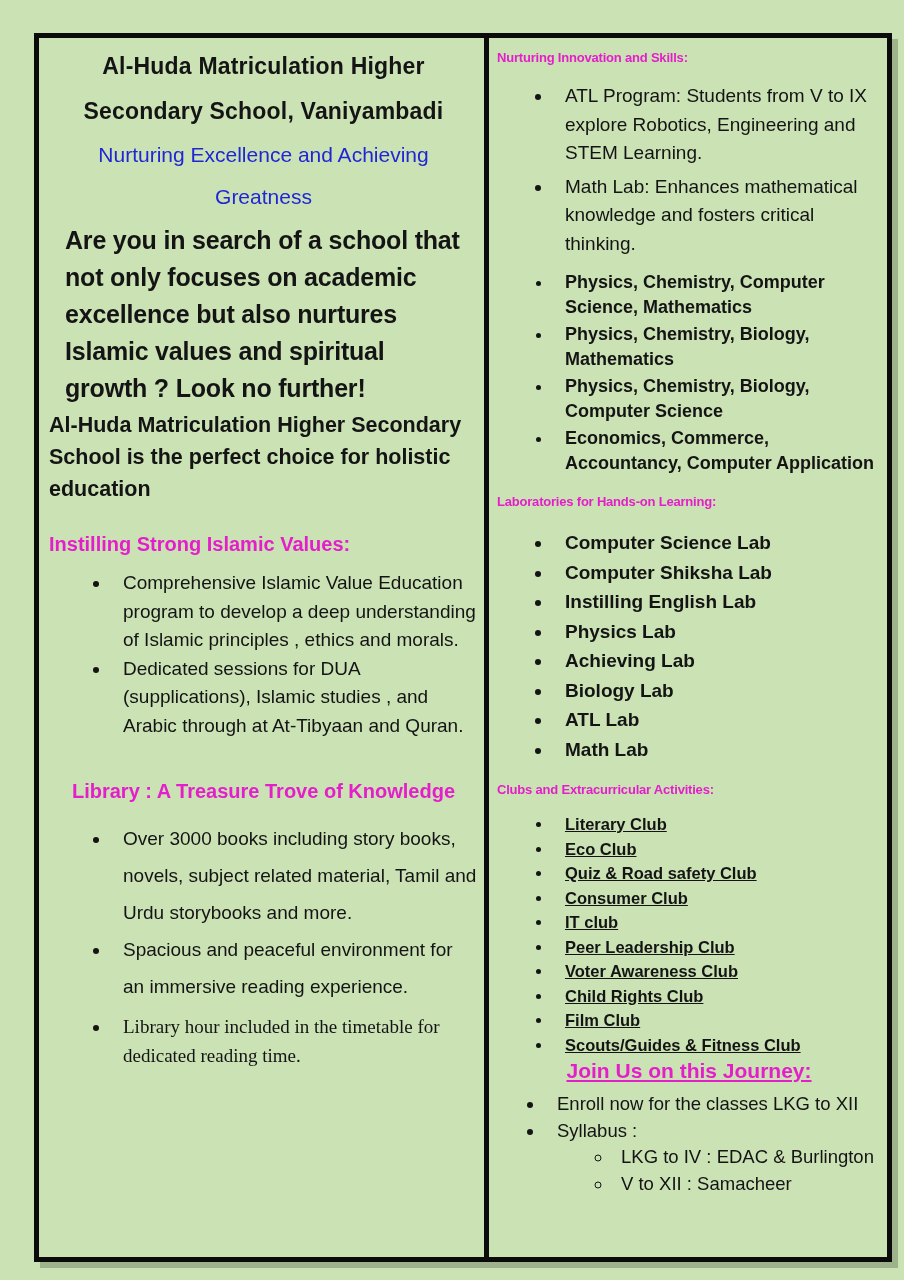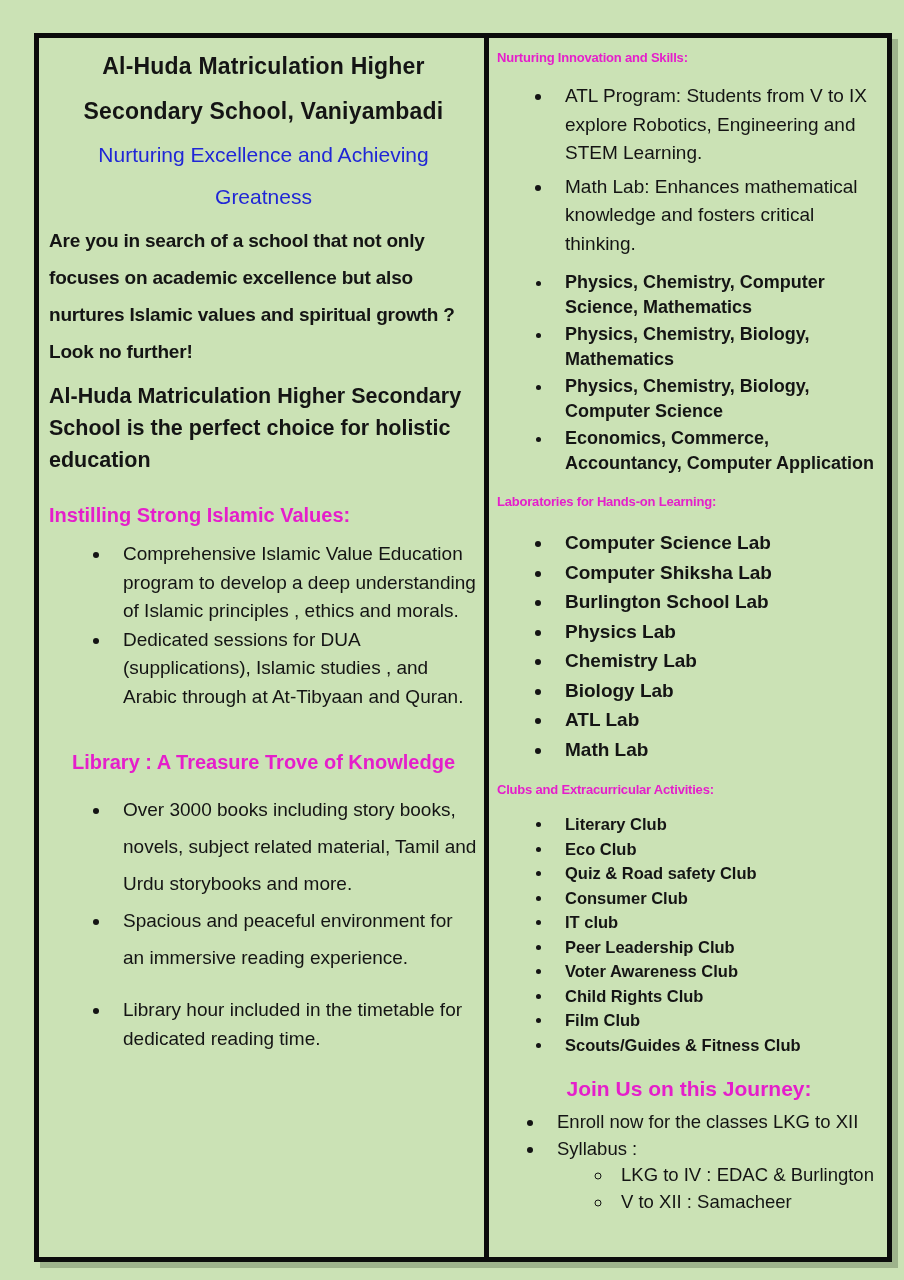--- a/index.html
+++ b/index.html
@@ -35,57 +35,57 @@
   
   .school-title{
     margin:0;font-size:23px;font-weight:bold;line-height:45px;
     text-align:center;color:var(--text-black);letter-spacing:0.2px;
   }
   .tagline{
     margin:0;font-size:21px;font-weight:normal;line-height:42px;
     text-align:center;color:var(--tagline-blue);
   }
   .intro{
-    margin:4px 0 0;font-size:19px;font-weight:bold;line-height:37px;
+    margin:4px 16px 0;font-size:25px;font-weight:bold;line-height:37px;
     letter-spacing:-0.2px;
   }
   .pitch{
-    margin:10px 0 0;font-size:21.5px;font-weight:bold;line-height:32px;
+    margin:2px 0 0;font-size:21.5px;font-weight:bold;line-height:32px;
   }
   .heading-l{
     margin:26px 0 0;font-size:20px;font-weight:bold;
     color:var(--heading-magenta);line-height:26px;
   }
   .heading-l.centered{
     margin-top:36px;text-align:center;line-height:30px;
   }
   ul{margin:0;padding:0;list-style-position:outside;}
   li{padding-left:12px;}
   .list-islamic{margin-top:12px;padding-left:62px;}
   .list-islamic li{font-size:19px;line-height:28.5px;}
   .list-library{margin-top:14px;padding-left:62px;}
   .list-library li{font-size:19px;line-height:37px;}
-  .list-library li.tight{line-height:28.5px;margin-top:20px;}
+  .list-library li.tight{line-height:28.5px;margin-top:8px;font-family:Liberation Serif, serif;}
   
   .heading-r{
     margin:14px 0 0;font-size:13px;font-weight:bold;
     color:var(--heading-magenta);line-height:24px;letter-spacing:-0.2px;
   }
   .heading-r.first{margin-top:2px;}
   .heading-r.join{
-    margin-top:20px;font-size:21px;text-align:center;letter-spacing:0;
+    margin-top:2px;font-size:21px;text-align:center;letter-spacing:0;text-decoration:underline;
   }
   .list-innovation{margin-top:12px;padding-left:56px;}
   .list-innovation li{font-size:19px;line-height:28.5px;margin-bottom:5px;}
   .list-streams{margin-top:12px;padding-left:56px;}
   .list-streams li{font-size:18px;font-weight:bold;line-height:25px;margin-top:2px;}
   .list-labs{margin-top:14px;padding-left:56px;}
   .list-labs li{font-size:19px;font-weight:bold;line-height:29.5px;}
   .list-clubs{margin-top:10px;padding-left:56px;}
-  .list-clubs li{font-size:16.5px;font-weight:bold;line-height:24.5px;}
+  .list-clubs li{font-size:16.5px;font-weight:bold;line-height:24.5px;text-decoration:underline;}
   .list-join{margin-top:8px;padding-left:48px;}
   .list-join li{font-size:18.5px;line-height:26.5px;}
   .list-join-sub{list-style-type:circle;padding-left:56px;margin:0;}
   .list-join-sub li{font-size:18.5px;line-height:26.5px;padding-left:8px;}
 </style>
 </head>
 <body>
 
 <div class="sheet">
 
@@ -120,23 +120,23 @@
       <li>Physics, Chemistry, Computer Science, Mathematics</li>
       <li>Physics, Chemistry, Biology, Mathematics</li>
       <li>Physics, Chemistry, Biology, Computer Science</li>
       <li>Economics, Commerce, Accountancy, Computer Application</li>
     </ul>
 
     <h3 class="heading-r">Laboratories for Hands-on Learning:</h3>
     <ul class="list-labs">
       <li>Computer Science Lab</li>
       <li>Computer Shiksha Lab</li>
-      <li>Burlington School Lab</li>
+      <li>Instilling English Lab</li>
       <li>Physics Lab</li>
-      <li>Chemistry Lab</li>
+      <li>Achieving Lab</li>
       <li>Biology Lab</li>
       <li>ATL Lab</li>
       <li>Math Lab</li>
     </ul>
 
     <h3 class="heading-r">Clubs and Extracurricular Activities:</h3>
     <ul class="list-clubs">
       <li>Literary Club</li>
       <li>Eco Club</li>
       <li>Quiz &amp; Road safety Club</li>

